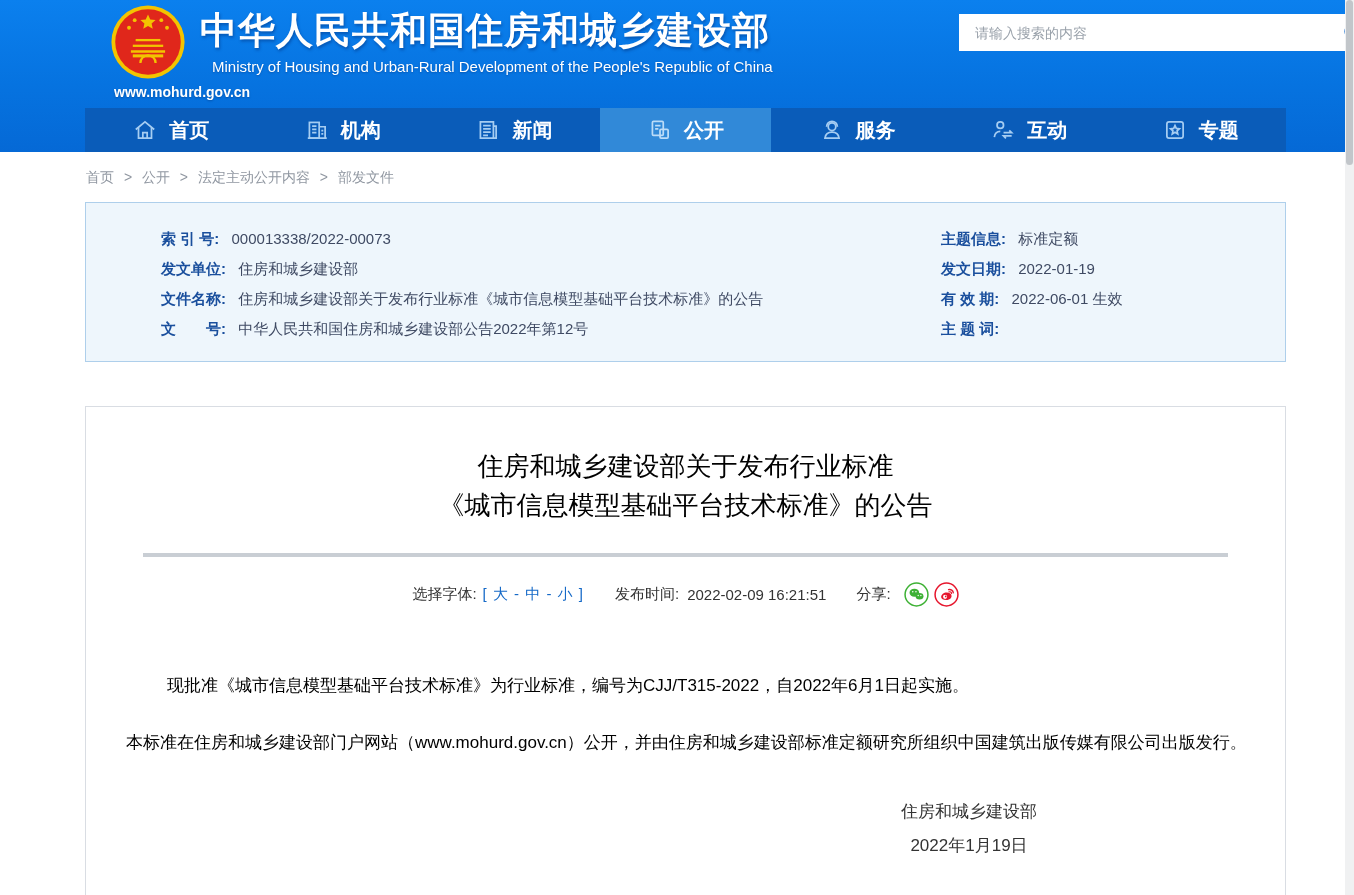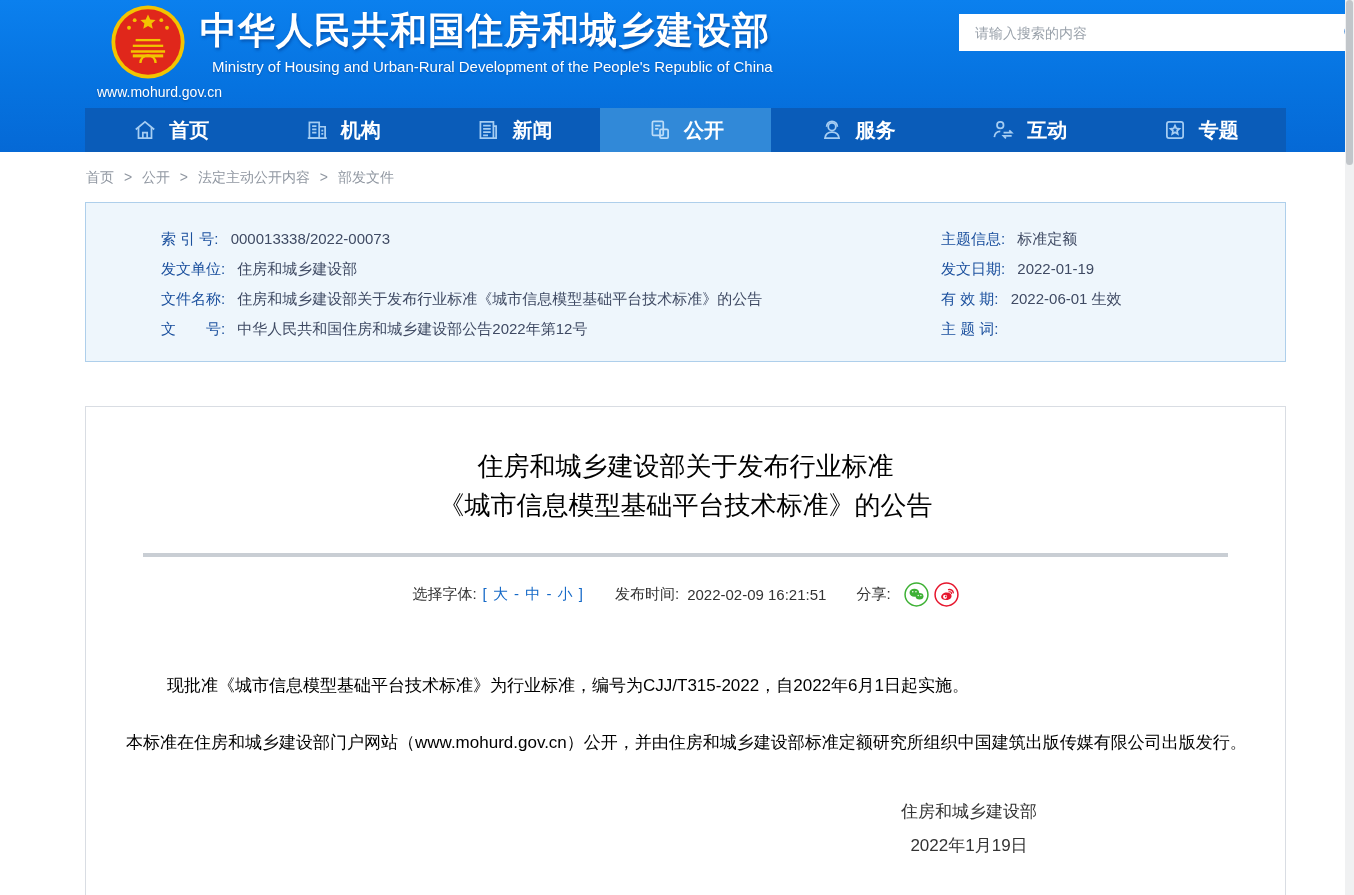--- a/index.html
+++ b/index.html
@@ -3,22 +3,22 @@
 <meta charset="utf-8">
 <style>
   * { margin:0; padding:0; box-sizing:border-box; }
   html,body { width:1354px; height:895px; overflow:hidden; background:#fff;
     font-family:"Liberation Sans","DejaVu Sans",sans-serif; }
 
   
   .header-wrap { position:relative; width:1354px; height:152px;
     background:linear-gradient(180deg,#0b80ee 0%,#0673e0 55%,#0569d6 100%); }
   .emblem { position:absolute; left:110px; top:4px; width:76px; height:76px; }
-  .site-url { position:absolute; left:97px; top:84px; color:#fff; font-size:14px;
-    font-weight:normal; text-shadow:0 1px 2px rgba(0,40,100,.4);text-align:right; }
+  .site-url { position:absolute; left:114px; top:84px; color:#fff; font-size:14px;
+    font-weight:bold; text-shadow:0 1px 2px rgba(0,40,100,.4);text-align:right; }
   .site-title { position:absolute; left:200px; top:6px; color:#fff; font-size:37px;
     font-weight:bold; letter-spacing:1px; text-shadow:1px 2px 3px rgba(0,40,110,.45); }
   .site-subtitle { position:absolute; left:212px; top:58px; color:#fff; font-size:15px;
     text-shadow:0 1px 2px rgba(0,40,110,.4); }
   .search-box { position:absolute; left:915px; top:14px; width:415px; height:37px;
     background:#fff; display:flex; align-items:center;margin-left:44px; }
   .search-input { flex:1; border:none; outline:none; padding:0 12px 0 16px; font-size:14px;
     color:#333; background:transparent; font-family:inherit; }
   .search-input::placeholder { color:#9aa2ab; }
   .search-btn { width:42px; height:37px; border:none; background:transparent; cursor:pointer;
@@ -36,21 +36,21 @@
   .breadcrumb { margin:0 0 0 86px; padding:17px 0 15px; font-size:14px; color:#9097a1; }
   .breadcrumb .sep { margin:0 6px; }
   .crumb { cursor:pointer; }
 
   
   .doc-info { margin-left:85px; width:1201px; background:#eef6fc; border:1px solid #aecfeb;
     padding:21px 0 17px; display:flex; }
   .doc-col-left { width:855px; padding-left:75px; }
   .doc-col-right { flex:1; }
   .doc-row { height:30px; line-height:30px; font-size:15px; white-space:nowrap; }
-  .doc-label { color:#1a4f9d; font-weight:normal; margin-right:8px; }
+  .doc-label { color:#1a4f9d; font-weight:bold; margin-right:8px; }
   .doc-value { color:#3f4a63; }
 
   
   .article-box { margin:44px 0 0 85px; width:1201px; height:560px;
     background:#fff; border:1px solid #d9dde3; }
   .article-title { margin-top:40px; text-align:center; font-size:26px; font-weight:normal;
     color:#000; line-height:39px; }
   .title-divider { margin:28px 57px 0 57px; height:4px; background:#c9ced4; }
   .meta-row { margin-top:25px; display:flex; justify-content:center; align-items:center;
     font-size:15px; color:#333; }

